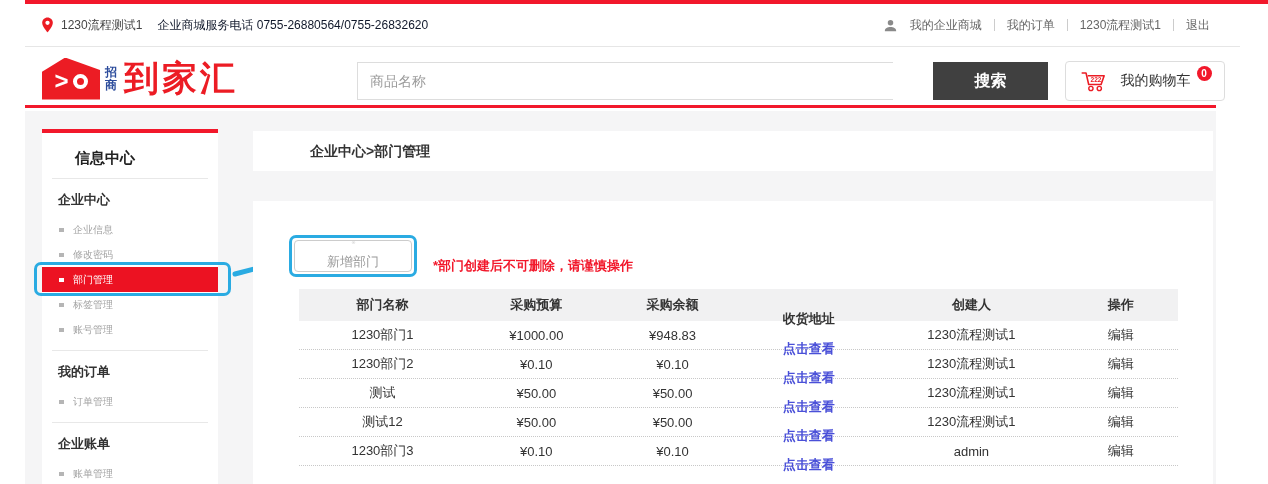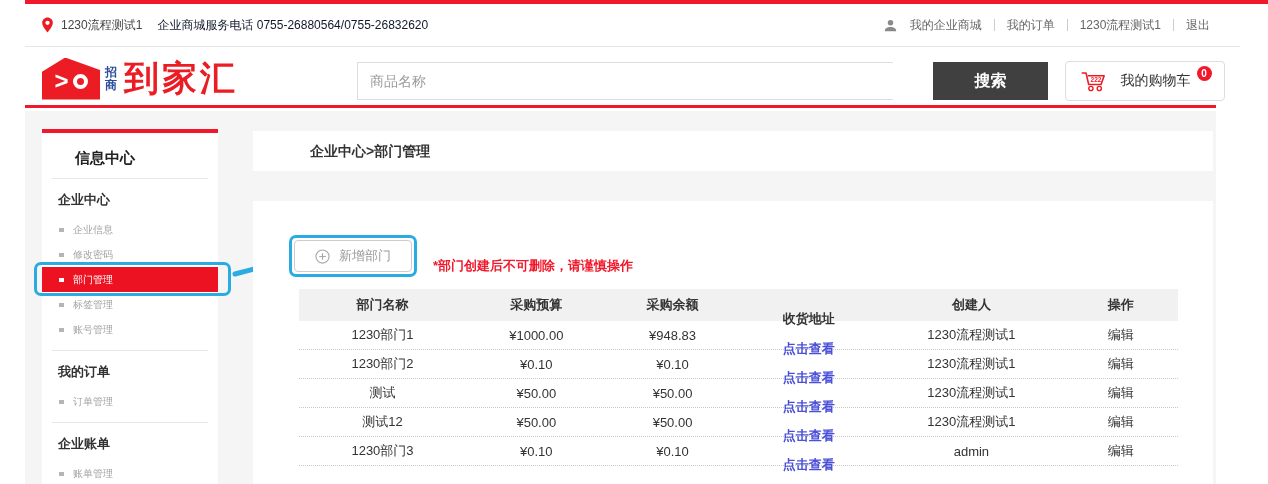--- a/index.html
+++ b/index.html
@@ -69,21 +69,21 @@
   
   .breadcrumb-panel { position:absolute; left:253px; top:131px; width:960px; height:40px; background:#fff; }
   .breadcrumb { line-height:40px; padding-left:57px; font-size:14px; font-weight:bold; color:#333; }
 
   
   .main-panel { position:absolute; left:253px; top:201px; width:960px; height:283px; background:#fff; }
   .toolbar-row { display:flex; align-items:center; margin:34px 0 0 36px; }
   .btn-annotation { display:inline-flex; border:3px solid #2aabe2; border-radius:7px; padding:2px; background:#fff; }
   .add-btn { width:118px; height:32px; background:#fff; border:1px solid #ccc; border-radius:4px;
              color:#9a9a9a; font-size:13px; display:flex; align-items:center; justify-content:center;
-             gap:9px; cursor:pointer; font-family:inherit; }
+             gap:9px; cursor:pointer; font-family:inherit;flex-direction:column; }
   .warning { margin-left:16px; color:#f2182b; font-size:13px; font-weight:bold;margin-top:20px; }
 
   .dept-table { margin:12px 35px 0 46px; }
   .t-row { display:flex; align-items:center; }
   .t-head { background:#f1f1f2; height:32px; }
   .t-body-row { height:29px; border-bottom:1px dotted #c8c8c8; }
   .t-cell { text-align:center; font-size:13px; color:#333; overflow:hidden; white-space:nowrap; }
   .t-head .t-cell { font-weight:bold; color:#333; }
   .c0{width:19%;} .c1{width:16%;} .c2{width:15%;} .c3{width:16%;margin-top:28px;} .c4{width:21%;} .c5{width:13%;}
   .link-view { color:#4a50d8; font-weight:bold; cursor:pointer; }

